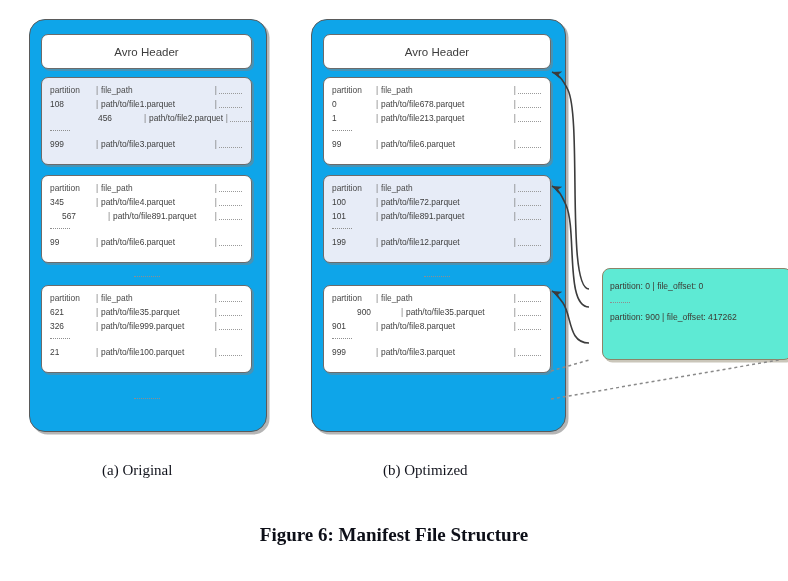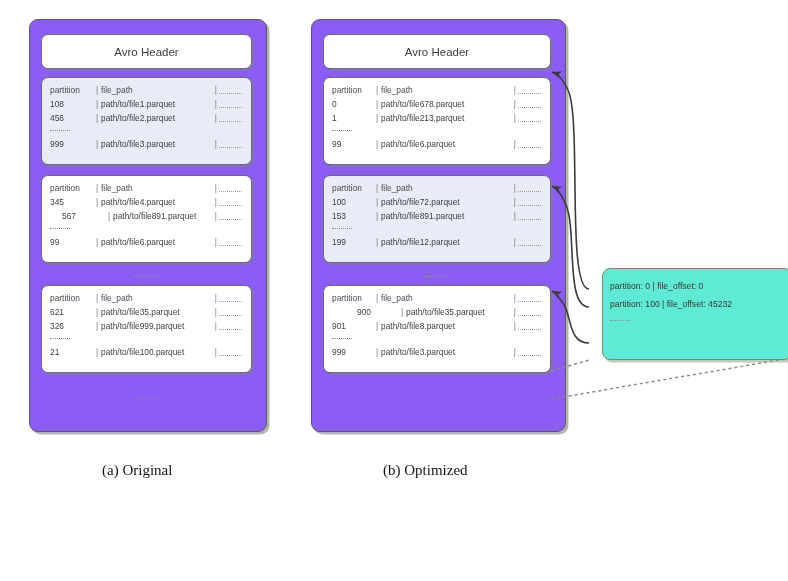--- a/index.html
+++ b/index.html
@@ -10,22 +10,22 @@
     position:relative;
     overflow:hidden;
     color:#3a3a3a;
   }
   .stage{position:absolute;left:0;top:0;width:788px;height:581px;}
 
   
   .manifest{
     position:absolute;
     border:1.6px solid #5a5a5a;
-    border-radius:9px;
-    background:#8b5cf6;
+    border-radius:16px;
+    background:#0ea5e9;
     box-shadow:2.5px 2.5px 0 0 rgba(120,120,120,.55);
     box-sizing:border-box;
   }
   #manifest-left{left:29px;top:19px;width:238px;height:413px;}
   #manifest-right{left:311px;top:19px;width:255px;height:413px;}
 
   
   .avro-header{
     position:absolute;
     border:1.4px solid #6b6b6b;
@@ -204,21 +204,21 @@
             <span class="c-tail"></span>
           </div>
           <div class="row">
             <span class="c-part" style="flex-basis: 46px; width: 46px;">108</span>
             <span class="c-pipe">|</span>
             <span class="c-path">path/to/file1.parquet</span>
             <span class="c-tailpipe">|</span>
             <span class="c-tail"></span>
           </div>
           <div class="row">
-            <span class="c-part" style="flex-basis: 46px; width: 46px;">456</span>
+            <span class="c-part" style="flex-basis: 46px; width: 46px; margin-left: 48px;">456</span>
             <span class="c-pipe">|</span>
             <span class="c-path">path/to/file2.parquet</span>
             <span class="c-tailpipe">|</span>
             <span class="c-tail"></span>
           </div>
           <div class="row ell">
             <span class="dots"></span>
           </div>
           <div class="row">
             <span class="c-part" style="flex-basis: 46px; width: 46px;">999</span>
@@ -344,21 +344,21 @@
             <span class="c-tail"></span>
           </div>
           <div class="row">
             <span class="c-part" style="flex-basis: 44px; width: 44px;">100</span>
             <span class="c-pipe">|</span>
             <span class="c-path">path/to/file72.parquet</span>
             <span class="c-tailpipe">|</span>
             <span class="c-tail"></span>
           </div>
           <div class="row">
-            <span class="c-part" style="flex-basis: 44px; width: 44px;">153</span>
+            <span class="c-part" style="flex-basis: 44px; width: 44px;">101</span>
             <span class="c-pipe">|</span>
             <span class="c-path">path/to/file891.parquet</span>
             <span class="c-tailpipe">|</span>
             <span class="c-tail"></span>
           </div>
           <div class="row ell">
             <span class="dots"></span>
           </div>
           <div class="row">
             <span class="c-part" style="flex-basis: 44px; width: 44px;">199</span>
@@ -400,37 +400,38 @@
             <span class="c-tailpipe">|</span>
             <span class="c-tail"></span>
           </div>
         </div>
       </div>
     <div class="gap-dots" id="right-gap-dots" style="left:11px;top:253px;width:228px;"></div>
   </div>
 
   <div id="offsets-callout">
       <div class="o-row">partition: 0 | file_offset: 0</div>
-      <div class="o-row">partition: 100 | file_offset: 45232</div>
       <div class="o-row ell">
         <span class="dots"></span>
       </div>
+      <div class="o-row">partition: 900 | file_offset: 417262</div>
     </div>
 
   <svg id="connectors" viewBox="0 0 788 581" xmlns="http://www.w3.org/2000/svg">
     <defs>
       <marker id="arrowhead" markerWidth="7" markerHeight="7" refX="6" refY="3" orient="auto" markerUnits="strokeWidth">
         <path d="M6,3 L0,0.6 L1.6,3 L0,5.4 Z" fill="#3c3c3c"></path>
       </marker>
     </defs>
 
     <path d="M 589,289 C 566,289 582,120 568,90 C 562,78 558,74 552,72" fill="none" stroke="#3c3c3c" stroke-width="1.6" marker-end="url(#arrowhead)"></path>
     <path d="M 589,307 C 565,307 577,230 566,205 C 561,194 558,189 552,186" fill="none" stroke="#3c3c3c" stroke-width="1.6" marker-end="url(#arrowhead)"></path>
     <path d="M 589,343 C 568,343 572,316 563,303 C 558,296 556,293 552,291" fill="none" stroke="#3c3c3c" stroke-width="1.6" marker-end="url(#arrowhead)"></path>
 
     <line x1="551" y1="371" x2="589" y2="360" stroke="#8a8a8a" stroke-width="1.5" stroke-dasharray="3,3"></line>
     <line x1="551" y1="399" x2="779" y2="360" stroke="#8a8a8a" stroke-width="1.5" stroke-dasharray="3,3"></line>
   </svg>
 
   <div class="subcaption" id="caption-a">(a) Original</div>
   <div class="subcaption" id="caption-b">(b) Optimized</div>
+  <div id="figure-caption">Figure 6: Manifest File Structure</div>
 
 </div>
 
 </body></html>

